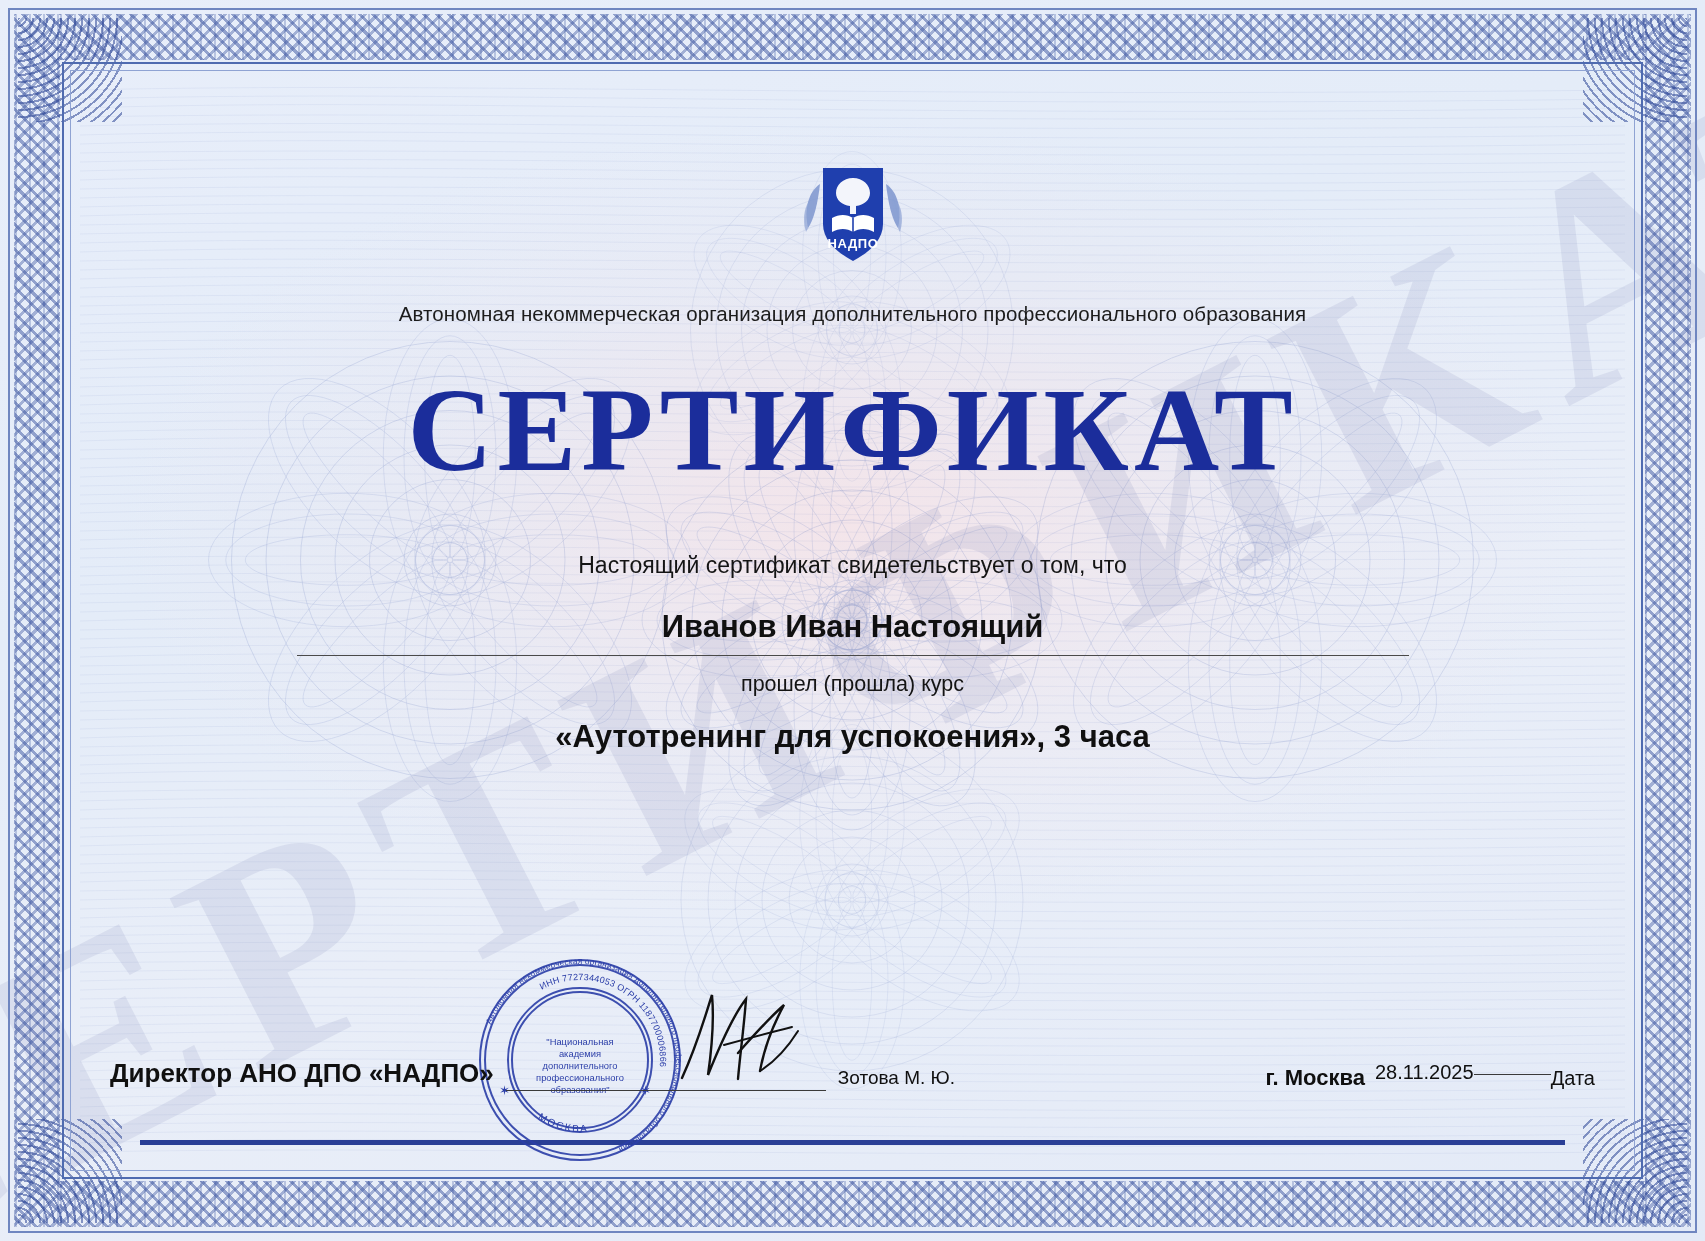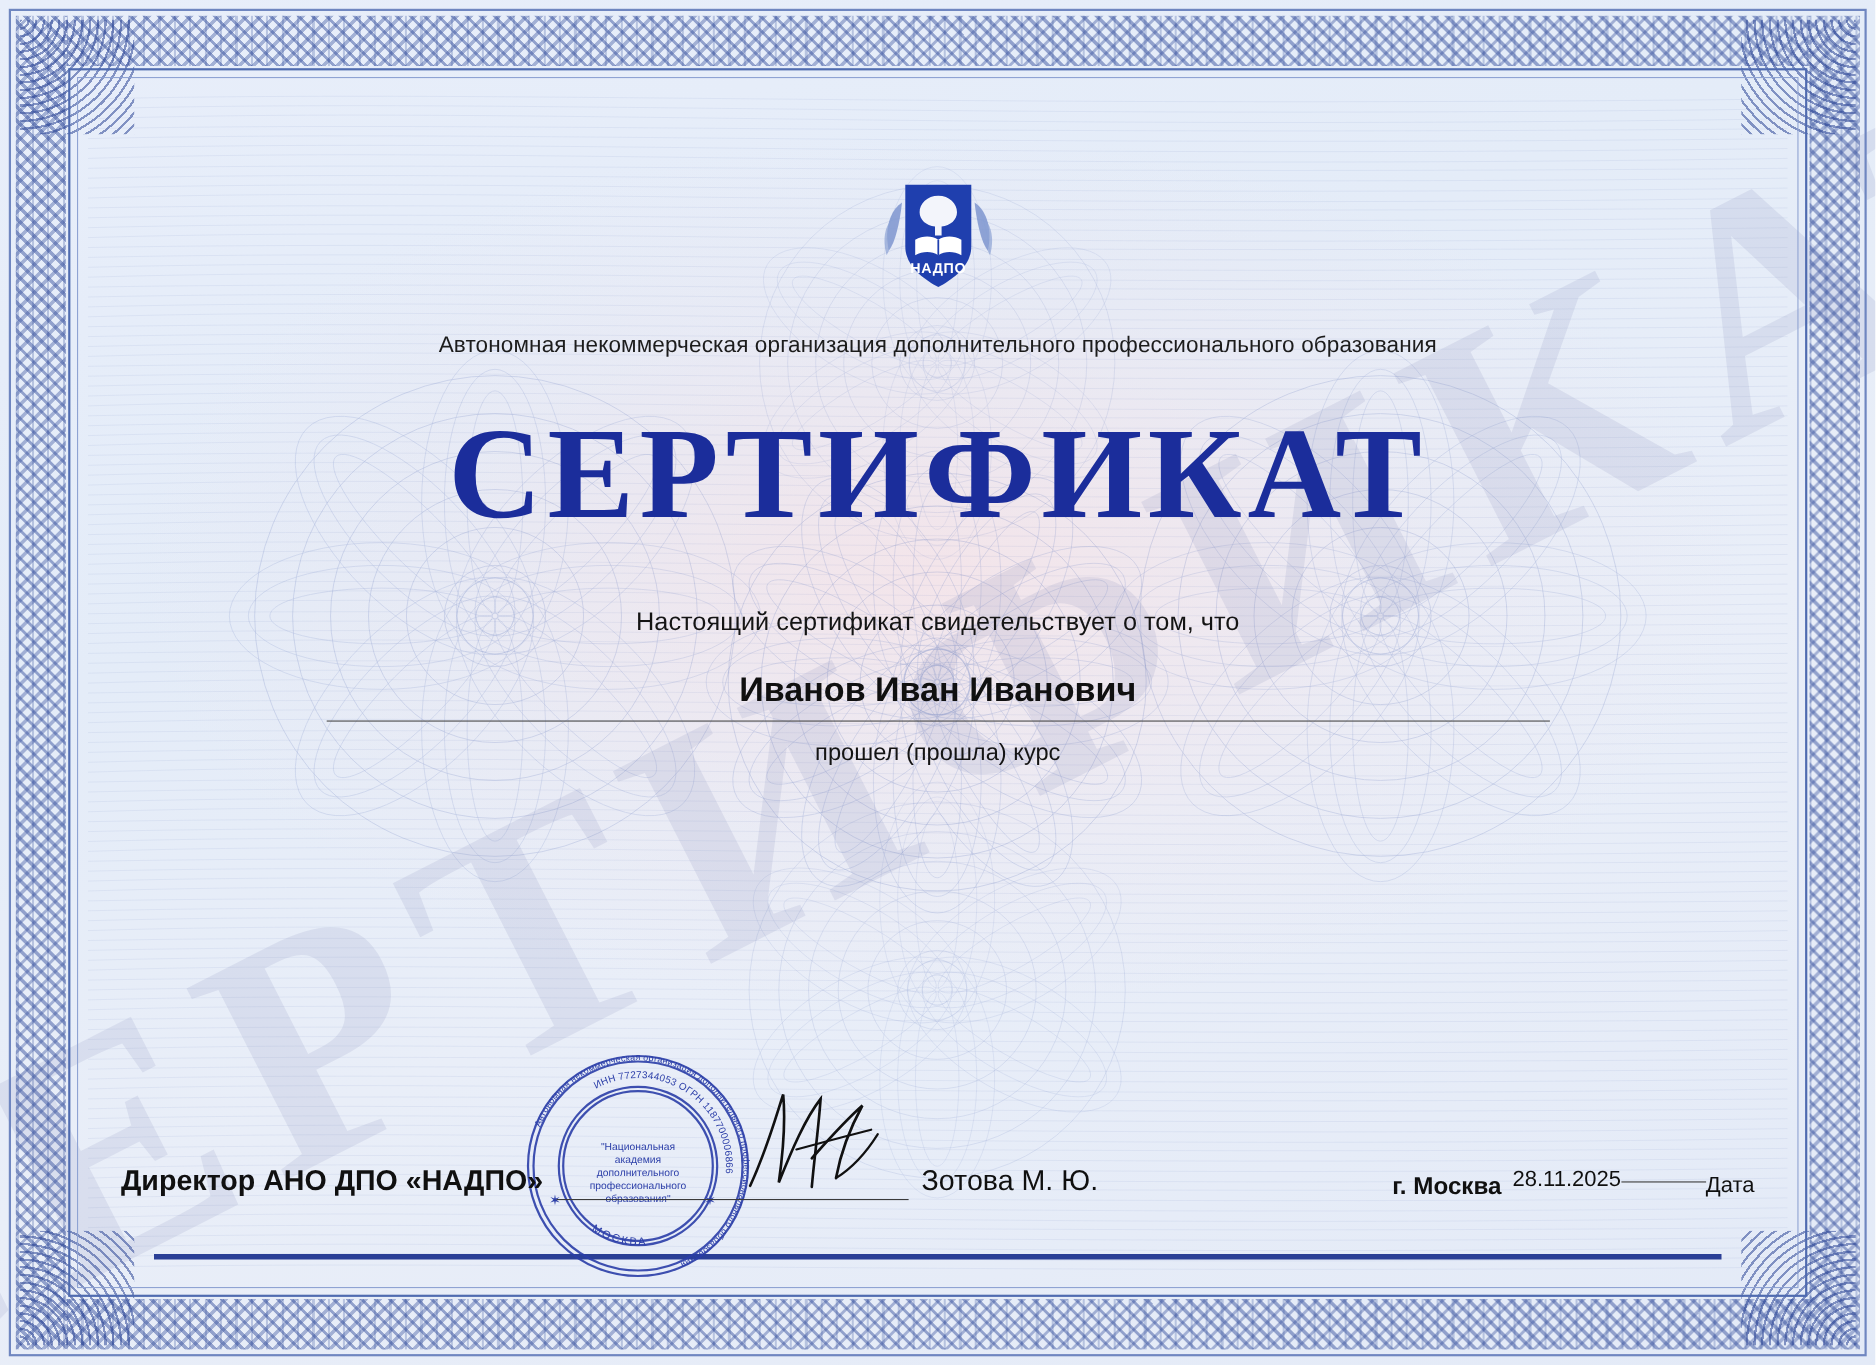--- a/index.html
+++ b/index.html
@@ -188,21 +188,21 @@
     padding-bottom: 2px;
     white-space: nowrap;
   }
   .sign-line {
     width: 320px;
     border-bottom: 1px solid #3a3a3a;
     height: 30px;
     margin: 0 12px;
   }
   .director-name {
-    font-size: 26px;
+    font-size: 19px;
     color: #101010;
     padding-bottom: 2px;
     white-space: nowrap;
   }
 
   .sign-right {
     display: flex;
     align-items: center;
   }
   .city {
@@ -505,23 +505,24 @@
       </svg>
     </div>
 
     <div class="org-lines">
       <div>Автономная некоммерческая организация дополнительного профессионального образования</div>
     </div>
 
     <div class="title">СЕРТИФИКАТ</div>
 
     <div class="subtitle">Настоящий сертификат свидетельствует о том, что</div>
-    <div class="recipient">Иванов Иван Иванович</div>
+    <div class="recipient">Иванов Иван Настоящий</div>
     <div class="rule"></div>
     <div class="course-label">прошел (прошла) курс</div>
+    <div class="course-name">«Аутотренинг для успокоения», 3 часа</div>
   </div>
 
   <div class="stamp">
     <svg width="230" height="230" viewBox="0 0 230 230" xmlns="http://www.w3.org/2000/svg">
       <defs>
         <path id="outerArc" d="M 115,115 m -96,0 a 96,96 0 1,1 192,0 a 96,96 0 1,1 -192,0"></path>
         <path id="outerArcRev" d="M 115,115 m 96,0 a 96,96 0 1,0 -192,0 a 96,96 0 1,0 192,0"></path>
         <path id="innerArc" d="M 115,115 m -80,0 a 80,80 0 1,1 160,0 a 80,80 0 1,1 -160,0"></path>
         <path id="bottomArc" d="M 115,115 m -72,0 a 72,72 0 1,0 144,0"></path>
       </defs>

